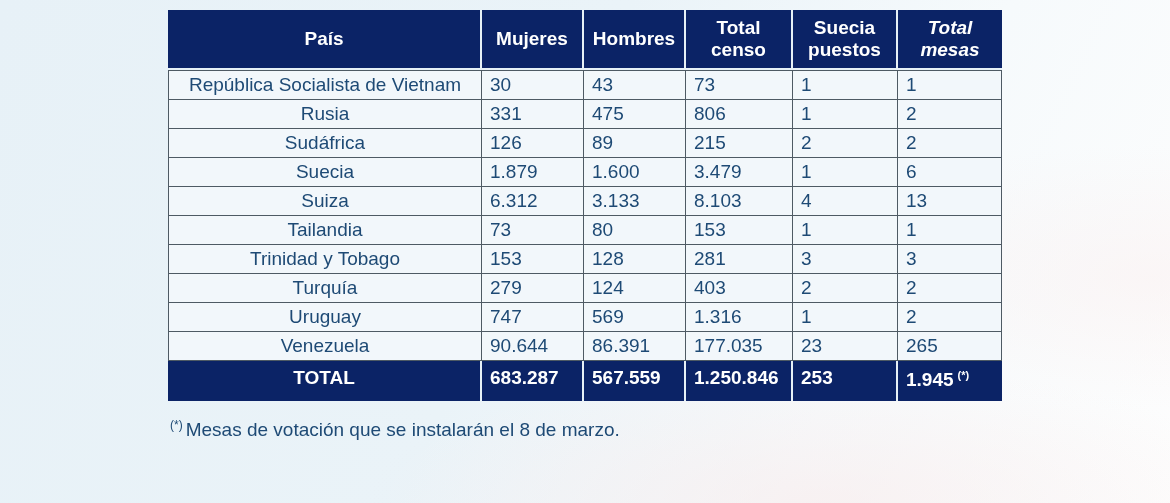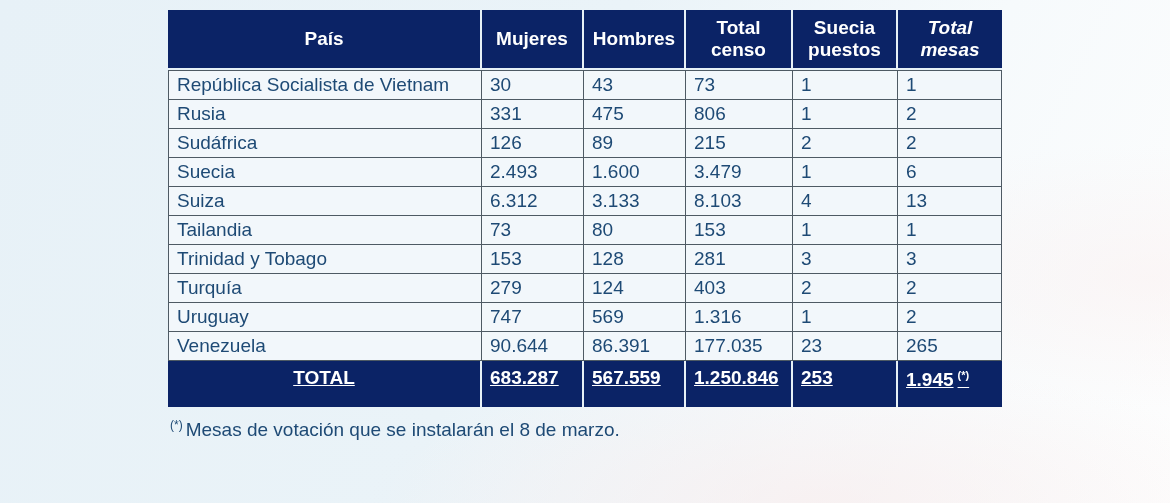--- a/index.html
+++ b/index.html
@@ -49,31 +49,30 @@
     line-height: 22px;
     padding: 3px 8px;
     border-right: 1px solid var(--grid-border);
     border-bottom: 1px solid var(--grid-border);
     white-space: nowrap;
     overflow: hidden;
   }
   tbody td:first-child { border-left: 1px solid var(--grid-border); }
   tbody tr:first-child td { border-top: 1px solid var(--grid-border); }
   td.num { text-align: left; }
-  td.country { text-align: left; }
+  td.country { text-align: center; }
   tfoot td {
     background: var(--header-bg);
     color: var(--header-text);
     font-size: 19px;
     font-weight: bold;
     line-height: 22px;
-    padding: 3px 8px 16px;
+    padding: 3px 8px 10px;
     border-right: 2px solid var(--light-separator);
     white-space: nowrap;
-    text-decoration: underline;
   }
   tfoot td:last-child { border-right: none; }
   tfoot td.total-label { text-align: center; }
   tfoot sup {
     font-size: 11px;
     margin-left: 4px;
     font-weight: bold;
   }
   .footnote {
     position: absolute;
@@ -128,21 +127,21 @@
         <tr>
           <td class="country">Sudáfrica</td>
           <td class="num">126</td>
           <td class="num">89</td>
           <td class="num">215</td>
           <td class="num">2</td>
           <td class="num">2</td>
         </tr>
         <tr>
           <td class="country">Suecia</td>
-          <td class="num">2.493</td>
+          <td class="num">1.879</td>
           <td class="num">1.600</td>
           <td class="num">3.479</td>
           <td class="num">1</td>
           <td class="num">6</td>
         </tr>
         <tr>
           <td class="country">Suiza</td>
           <td class="num">6.312</td>
           <td class="num">3.133</td>
           <td class="num">8.103</td>

